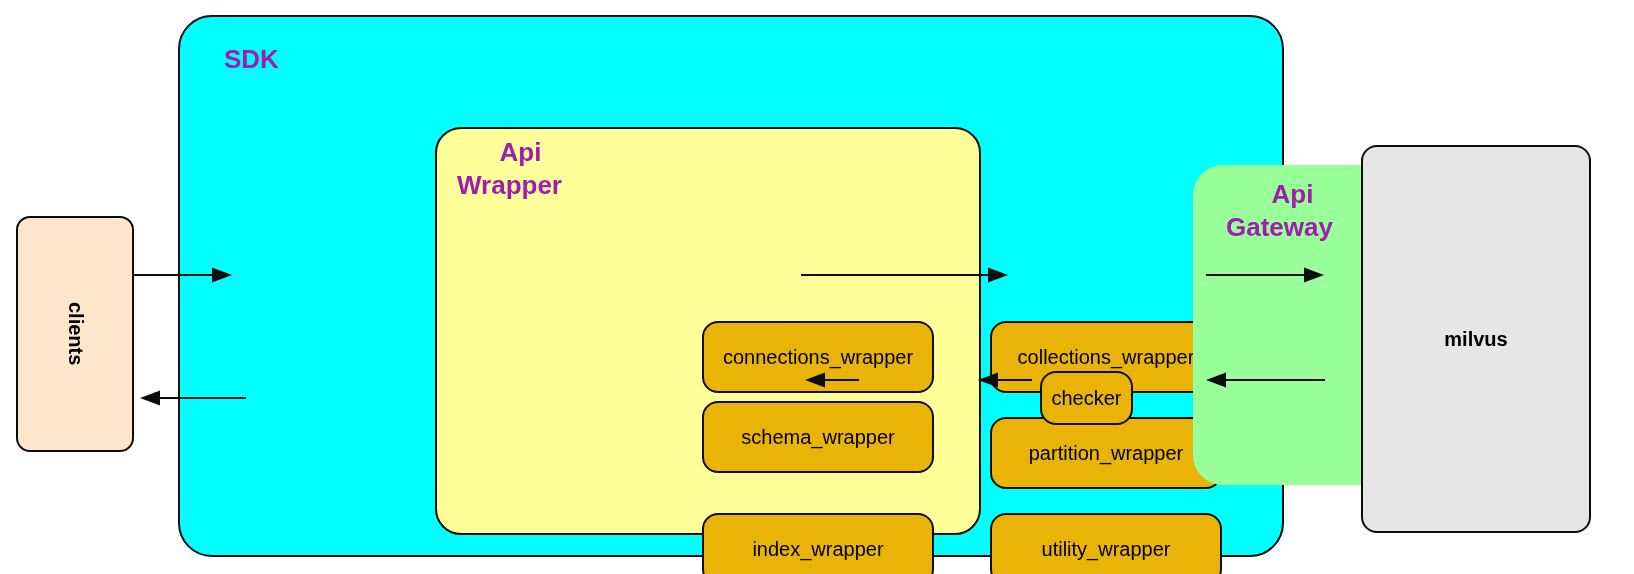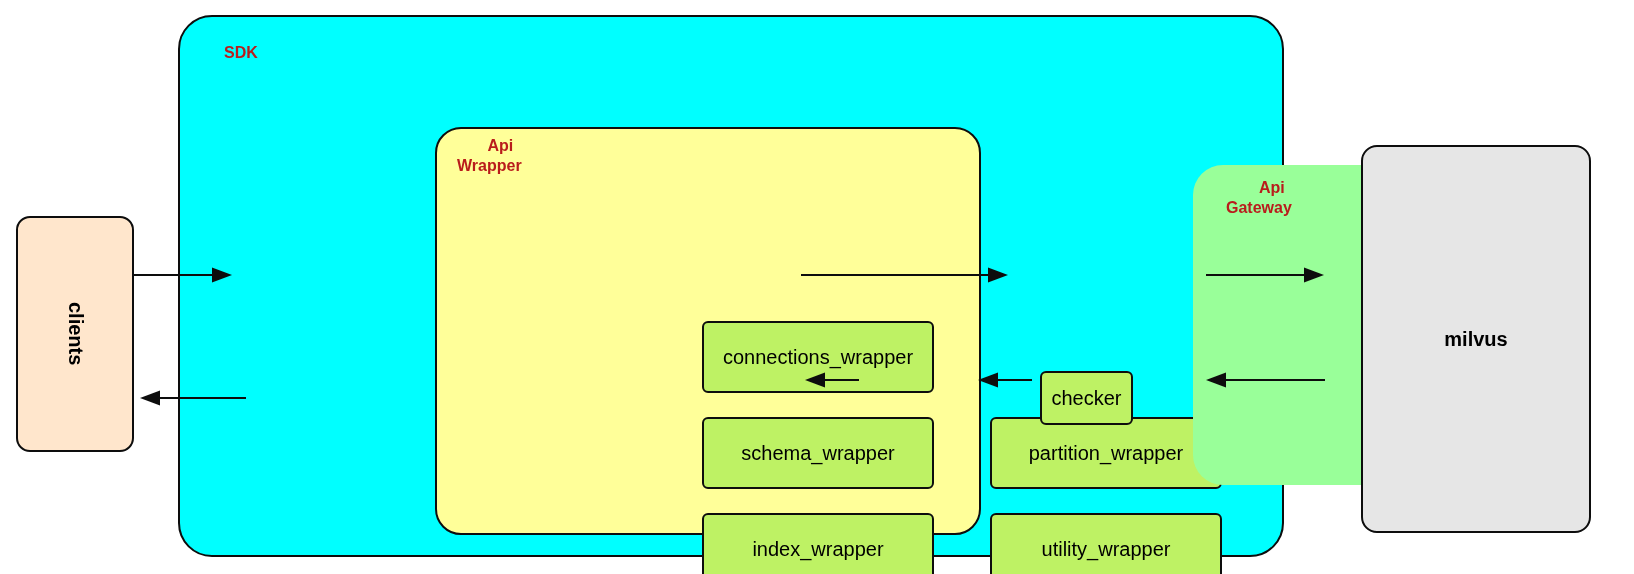--- a/index.html
+++ b/index.html
@@ -48,33 +48,33 @@
     background: #99ff99;
     border: none;
     border-radius: 30px;
     display: block;
   }
 
   
   .group-title {
     position: absolute;
     font-weight: bold;
-    font-size: 16px;
-    color: #b91c1c;
+    font-size: 26px;
+    color: #a21caf;
     line-height: 1.25;
     white-space: pre-line;
   }
   #sdk-title { left: 44px; top: 26px; }
   #api-wrapper-title { left: 20px; top: 7px; text-indent: 22px; }
   #api-gateway-title { left: 33px; top: 13px; text-indent: 26px; }
 
   
   .leaf {
-    background: #bef264;
-    border-radius: 6px;
+    background: #eab308;
+    border-radius: 16px;
     font-size: 20px;
     color: #000000;
   }
   #clients-box {
     left: 16px; top: 216px;
     width: 118px; height: 236px;
     background: #ffe6cc;
     border-radius: 14px;
   }
   #clients-box .vtext {
@@ -88,21 +88,21 @@
     width: 230px; height: 388px;
     background: #e6e6e6;
     border-radius: 16px;
     font-weight: bold;
     font-size: 20px;
     margin-left: 36px;
   }
 
   
   #connections-wrapper { left: 265px; top: 192px; width: 232px; height: 72px; }
-  #schema-wrapper      { left: 265px; top: 288px; width: 232px; height: 72px; }
+  #schema-wrapper      { left: 265px; top: 272px; width: 232px; height: 72px; }
   #index-wrapper       { left: 265px; top: 384px; width: 232px; height: 72px; }
   #collections-wrapper { left: 553px; top: 192px; width: 232px; height: 72px; }
   #partition-wrapper   { left: 553px; top: 288px; width: 232px; height: 72px; }
   #utility-wrapper     { left: 553px; top: 384px; width: 232px; height: 72px; }
 
   
   #checker-box { left: 860px; top: 354px; width: 93px; height: 54px; }
 
   
   .connector { position: absolute; }
@@ -121,20 +121,23 @@
   <div class="node" id="sdk-container">
     <div class="group-title" id="sdk-title">SDK</div>
 
     <div class="node" id="api-wrapper-container">
       <div class="group-title" id="api-wrapper-title">Api
 Wrapper</div>
 
       <div class="node leaf" id="connections-wrapper">
         <span>connections_wrapper</span>
       </div>
+      <div class="node leaf" id="collections-wrapper">
+        <span>collections_wrapper</span>
+      </div>
       <div class="node leaf" id="schema-wrapper">
         <span>schema_wrapper</span>
       </div>
       <div class="node leaf" id="partition-wrapper">
         <span>partition_wrapper</span>
       </div>
       <div class="node leaf" id="index-wrapper">
         <span>index_wrapper</span>
       </div>
       <div class="node leaf" id="utility-wrapper">

